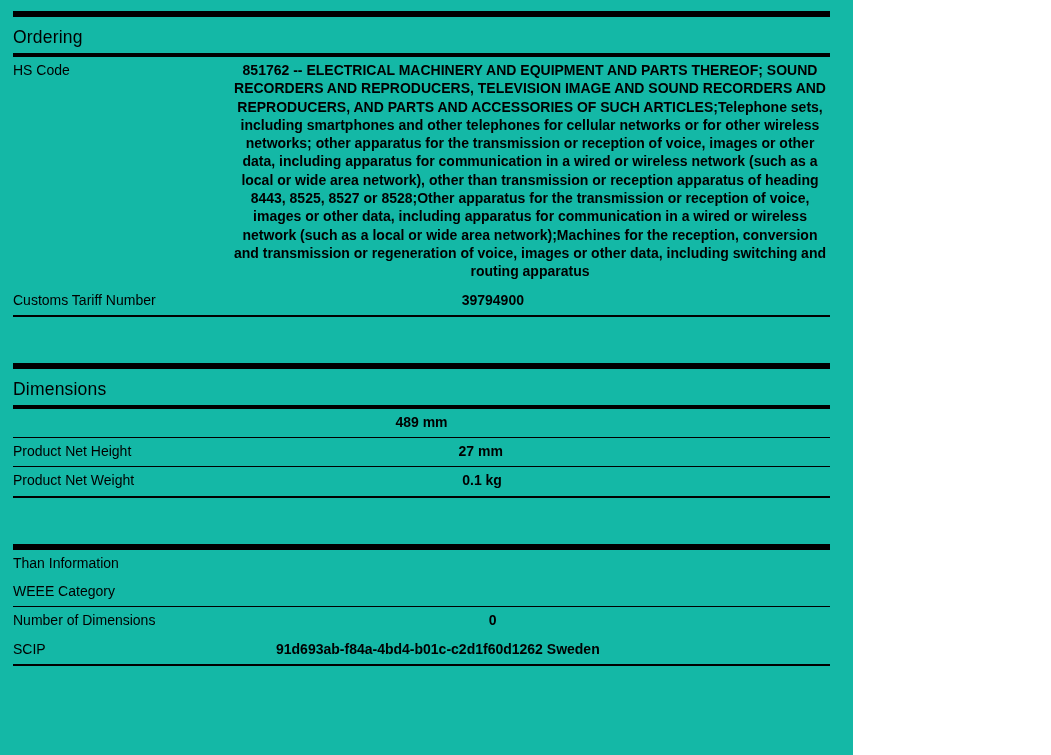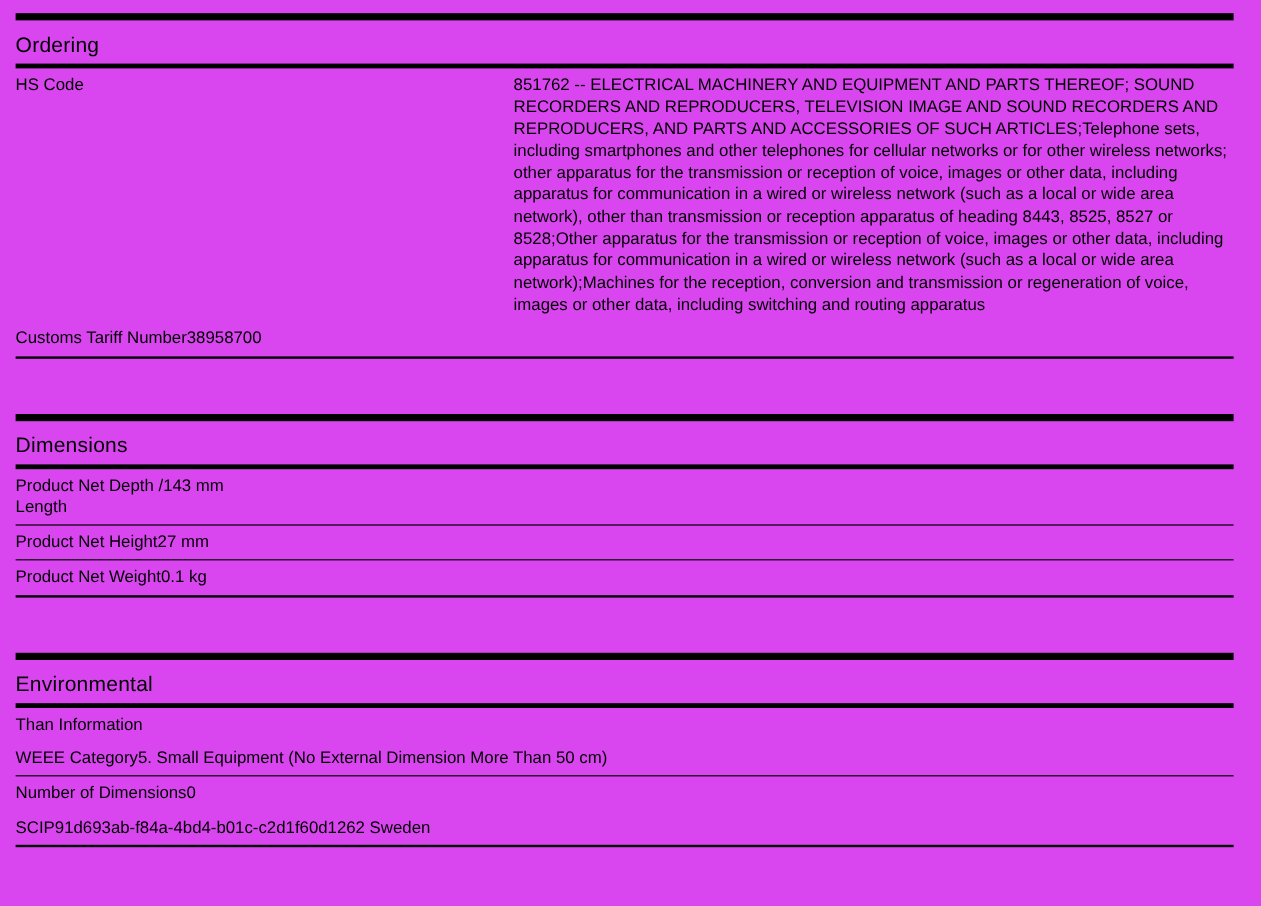--- a/index.html
+++ b/index.html
@@ -2,23 +2,23 @@
 <html><head>
 <meta charset="utf-8">
 <style>
   html, body {
     margin: 0;
     padding: 0;
     background: #ffffff;
   }
   .page {
     position: relative;
-    width: 1051px;
+    width: 853px;
     height: 755px;
-    background: #d946ef;
+    background: #14b8a6;
     color: #000000;
     font-family: "Liberation Sans", "DejaVu Sans", sans-serif;
     box-sizing: border-box;
     padding: 11px 23px 0 13px;
     overflow: hidden;
   }
   .section { width: 100%; }
   .section-gap { margin-top: 46px; }
   .section-bar {
     height: 6px;
@@ -46,74 +46,71 @@
   .row.u-thin  { border-bottom: 1px solid #000000; }
   .row.u-thick { border-bottom: 2.5px solid #000000; }
   .row-label {
     flex: 0 0 auto;
     max-width: 200px;
     white-space: pre-line;
     text-align: left;
   }
   .row-value {
     flex: 1 1 auto;
-    text-align: left;
+    text-align: center;
+    font-weight: bold;
   }
   .row-value.wrap {
     max-width: 600px;
     margin-left: auto;
   }
 </style>
 </head>
 <body>
 
 <div class="page">
     <section class="section">
       <div class="section-bar"></div>
       <h2 class="section-title">Ordering</h2>
       <div class="rows">
         <div class="row">
           <div class="row-label">HS Code</div>
           <div class="row-value wrap">851762 -- ELECTRICAL MACHINERY AND EQUIPMENT AND PARTS THEREOF; SOUND RECORDERS AND REPRODUCERS, TELEVISION IMAGE AND SOUND RECORDERS AND REPRODUCERS, AND PARTS AND ACCESSORIES OF SUCH ARTICLES;Telephone sets, including smartphones and other telephones for cellular networks or for other wireless networks; other apparatus for the transmission or reception of voice, images or other data, including apparatus for communication in a wired or wireless network (such as a local or wide area network), other than transmission or reception apparatus of heading 8443, 8525, 8527 or 8528;Other apparatus for the transmission or reception of voice, images or other data, including apparatus for communication in a wired or wireless network (such as a local or wide area network);Machines for the reception, conversion and transmission or regeneration of voice, images or other data, including switching and routing apparatus</div>
         </div>
         <div class="row u-thick">
           <div class="row-label">Customs Tariff Number</div>
-          <div class="row-value">38958700</div>
+          <div class="row-value">39794900</div>
         </div>
       </div>
     </section>
     <section class="section section-gap">
       <div class="section-bar"></div>
       <h2 class="section-title">Dimensions</h2>
       <div class="rows">
         <div class="row u-thin">
-          <div class="row-label">Product Net Depth /
-Length</div>
-          <div class="row-value">143 mm</div>
+          <div class="row-value">489 mm</div>
         </div>
         <div class="row u-thin">
           <div class="row-label">Product Net Height</div>
           <div class="row-value">27 mm</div>
         </div>
         <div class="row u-thick">
           <div class="row-label">Product Net Weight</div>
           <div class="row-value">0.1 kg</div>
         </div>
       </div>
     </section>
     <section class="section section-gap">
       <div class="section-bar"></div>
-      <h2 class="section-title">Environmental</h2>
       <div class="rows">
         <div class="row">
           <div class="row-label">Than Information</div>
         </div>
         <div class="row u-thin">
           <div class="row-label">WEEE Category</div>
-          <div class="row-value">5. Small Equipment (No External Dimension More Than 50 cm)</div>
         </div>
         <div class="row">
           <div class="row-label">Number of Dimensions</div>
           <div class="row-value">0</div>
         </div>
         <div class="row u-thick">
           <div class="row-label">SCIP</div>
           <div class="row-value">91d693ab-f84a-4bd4-b01c-c2d1f60d1262 Sweden</div>
         </div>
       </div>

